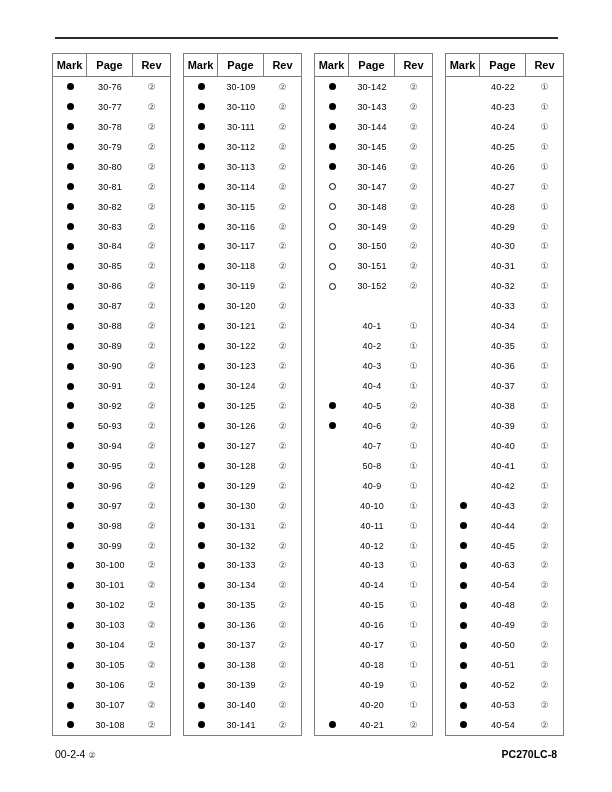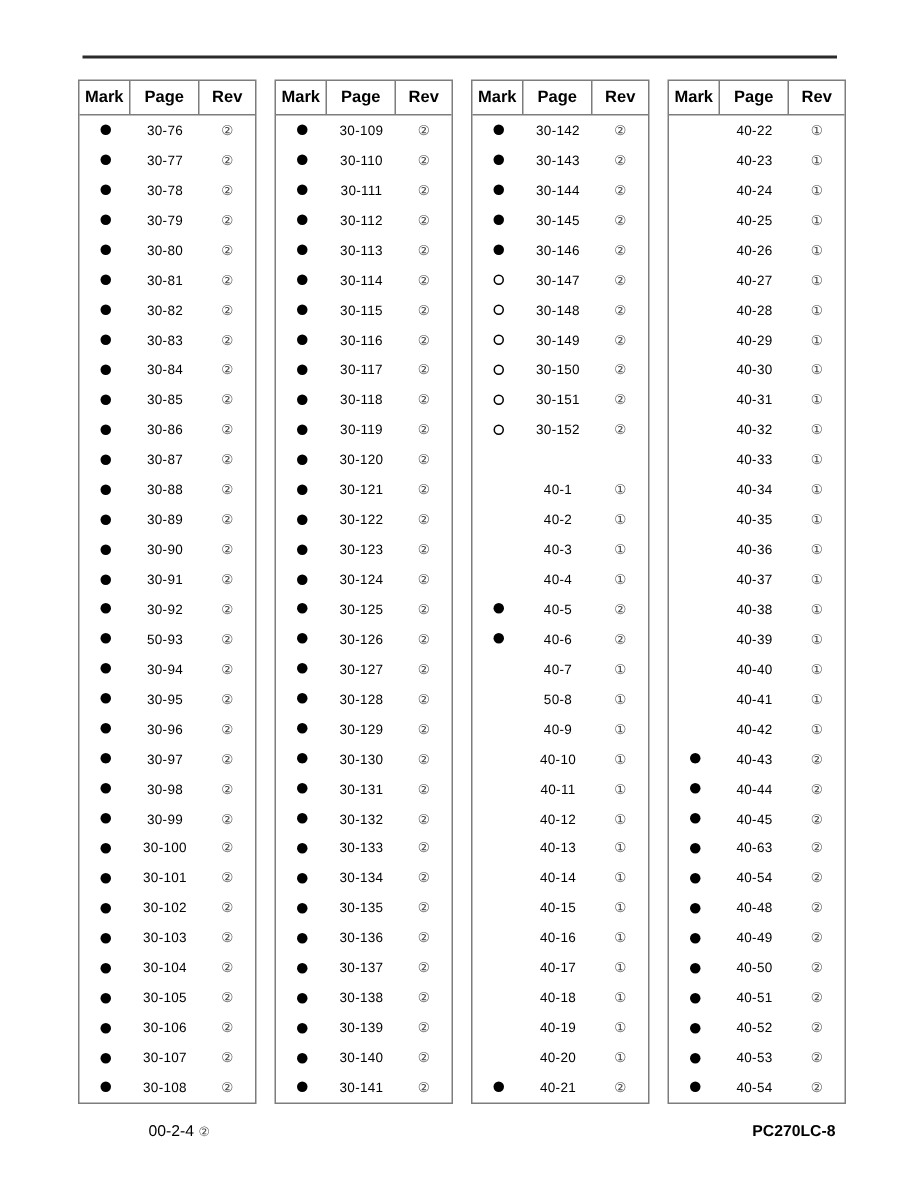--- a/index.html
+++ b/index.html
@@ -47,21 +47,21 @@
   .pcell { font-size:9px; letter-spacing:0.2px; }
   .rcell { font-size:9px; color:#4a4a4a; }
   .dot-filled {
     width:7px; height:7px; border-radius:50%; background:#000;
   }
   .dot-open {
     width:5px; height:5px; border-radius:50%;
     border:1px solid #000; background:#fff;
   }
   .footer-left {
-    position:absolute; left:55px; top:748px; font-size:10.5px;margin-left:44px;
+    position:absolute; left:55px; top:748px; font-size:10.5px;
   }
   .footer-left .circ { font-size:8.5px; color:#4a4a4a; margin-left:3px; }
   .footer-right {
     position:absolute; right:55px; top:748px; font-size:10.5px;font-weight:bold;
   }
 </style>
 </head>
 <body>
 
 <div class="page">

